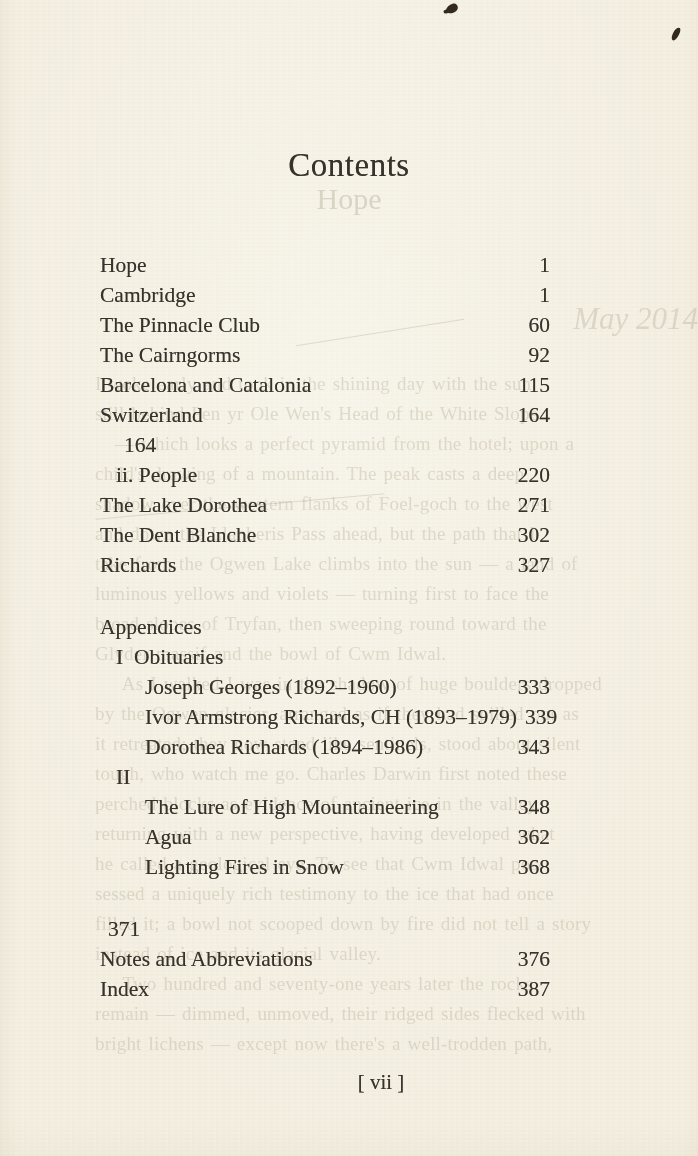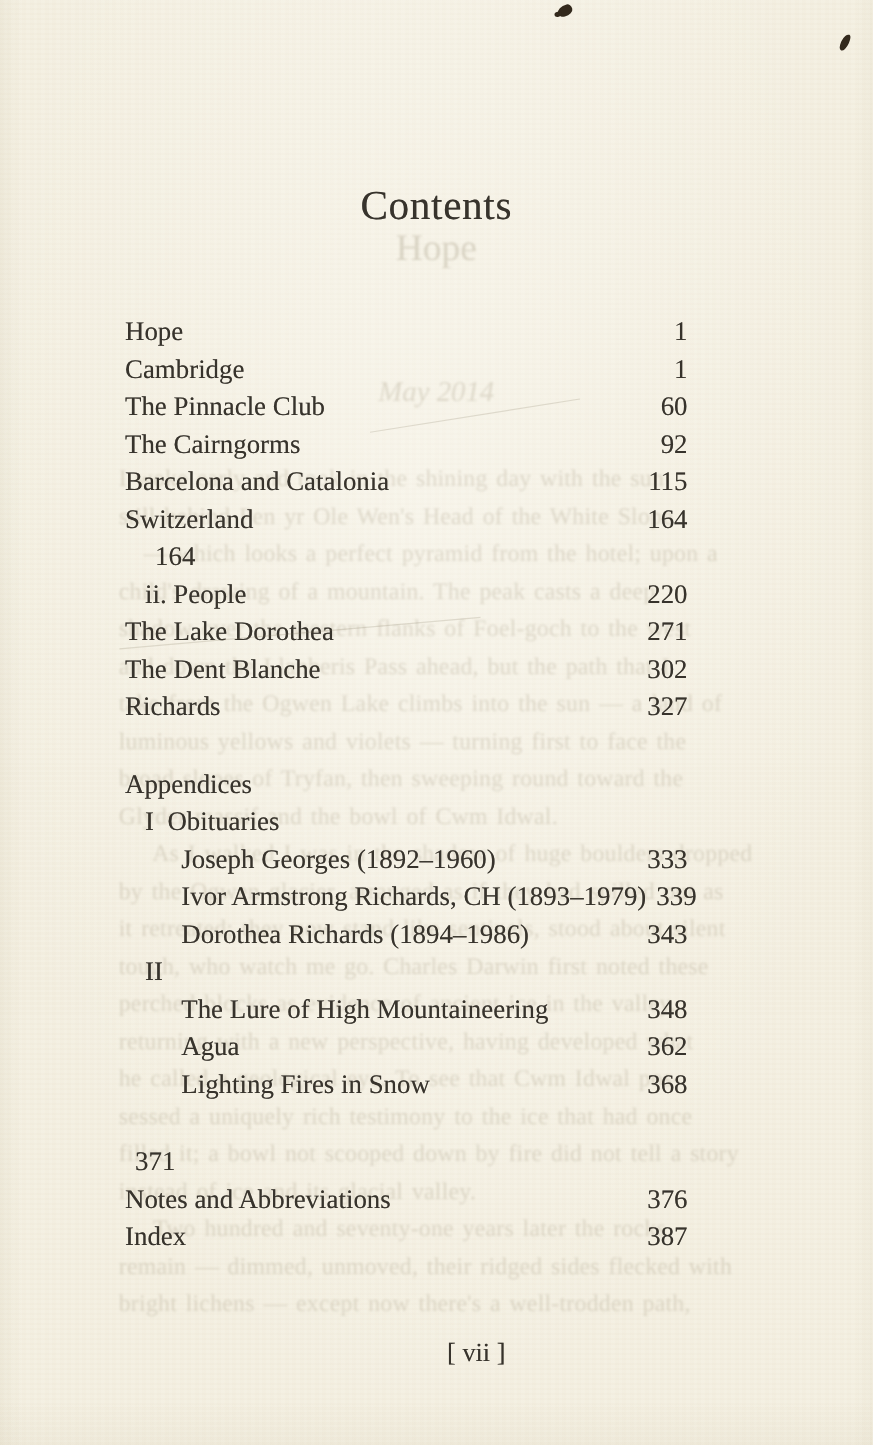--- a/index.html
+++ b/index.html
@@ -53,21 +53,21 @@
     color: #9a8f76;
     pointer-events: none;
     filter: blur(0.7px);
   }
   .ghost-title {
     position: absolute; top: 182px; left: 0; width: 100%;
     text-align: center; font-size: 30px; opacity: 0.30;
   }
   .ghost-date {
     position: absolute; top: 301px; left: 0; width: 100%;
-    text-align: center; font-style: italic; font-size: 23px; opacity: 0.26;
+    text-align: right; font-style: italic; font-size: 31px; opacity: 0.26;
   }
   .ghost-line {
     position: absolute; left: 95px; width: 515px;
     font-size: 19px; line-height: 23px;
     letter-spacing: 0.2px; word-spacing: 2px;
     white-space: pre; opacity: 0.26;
   }
 
   
   .speck { position: absolute; background: #33291c; }

